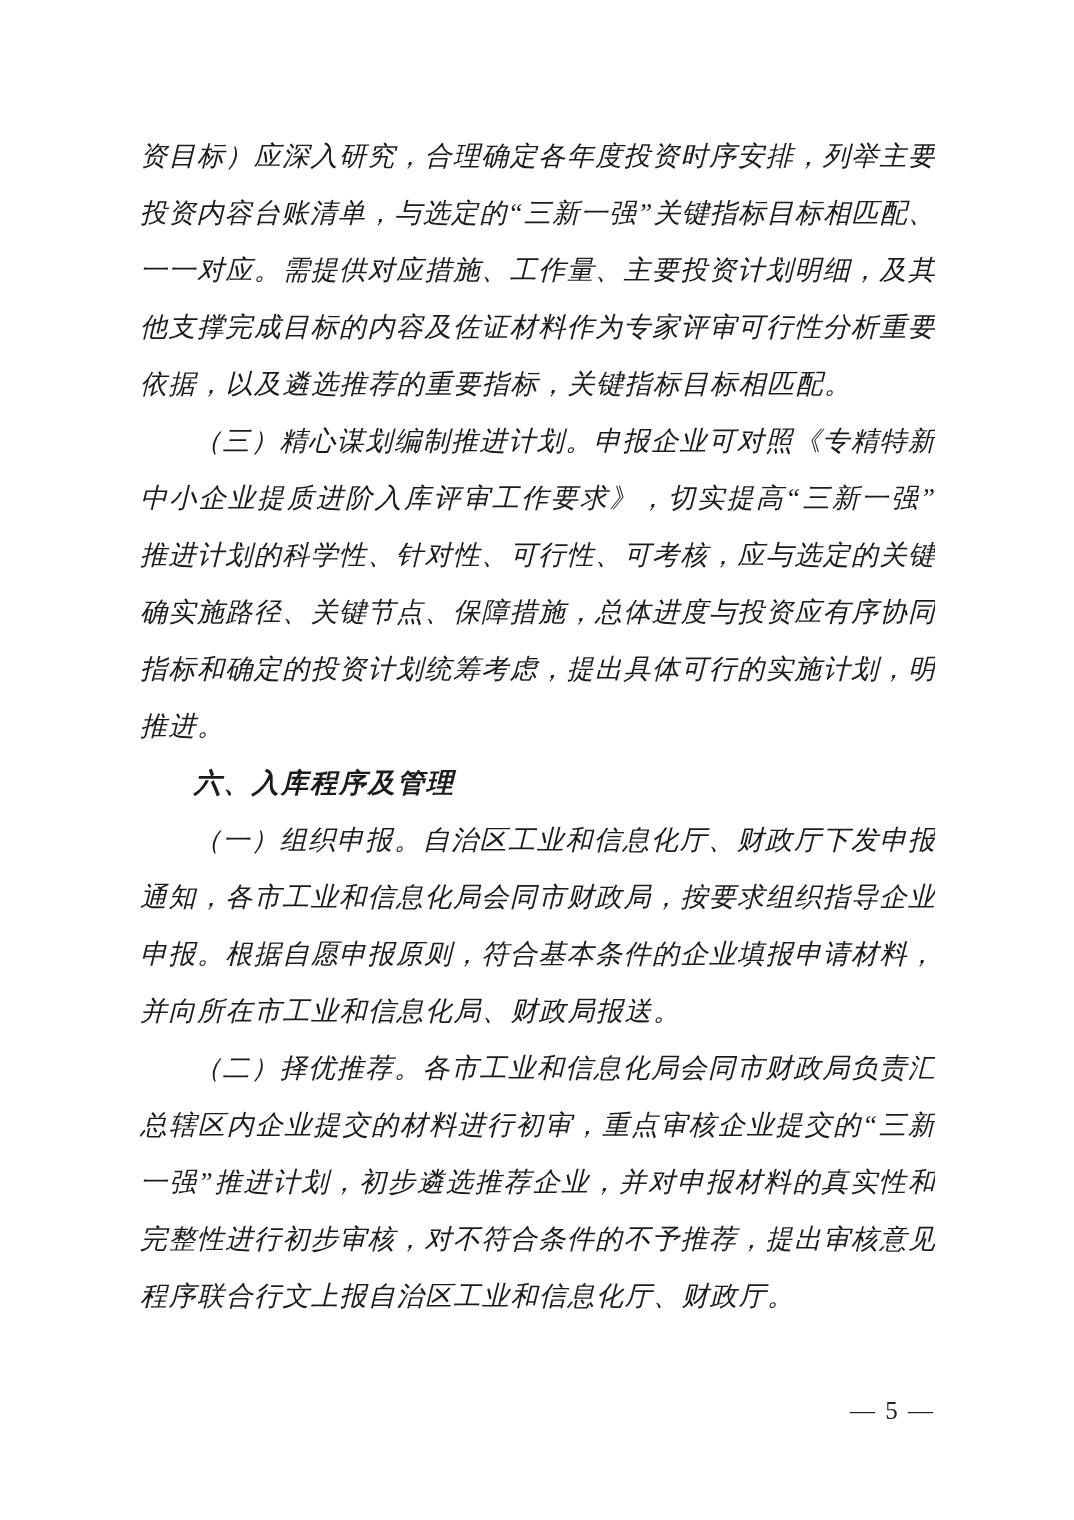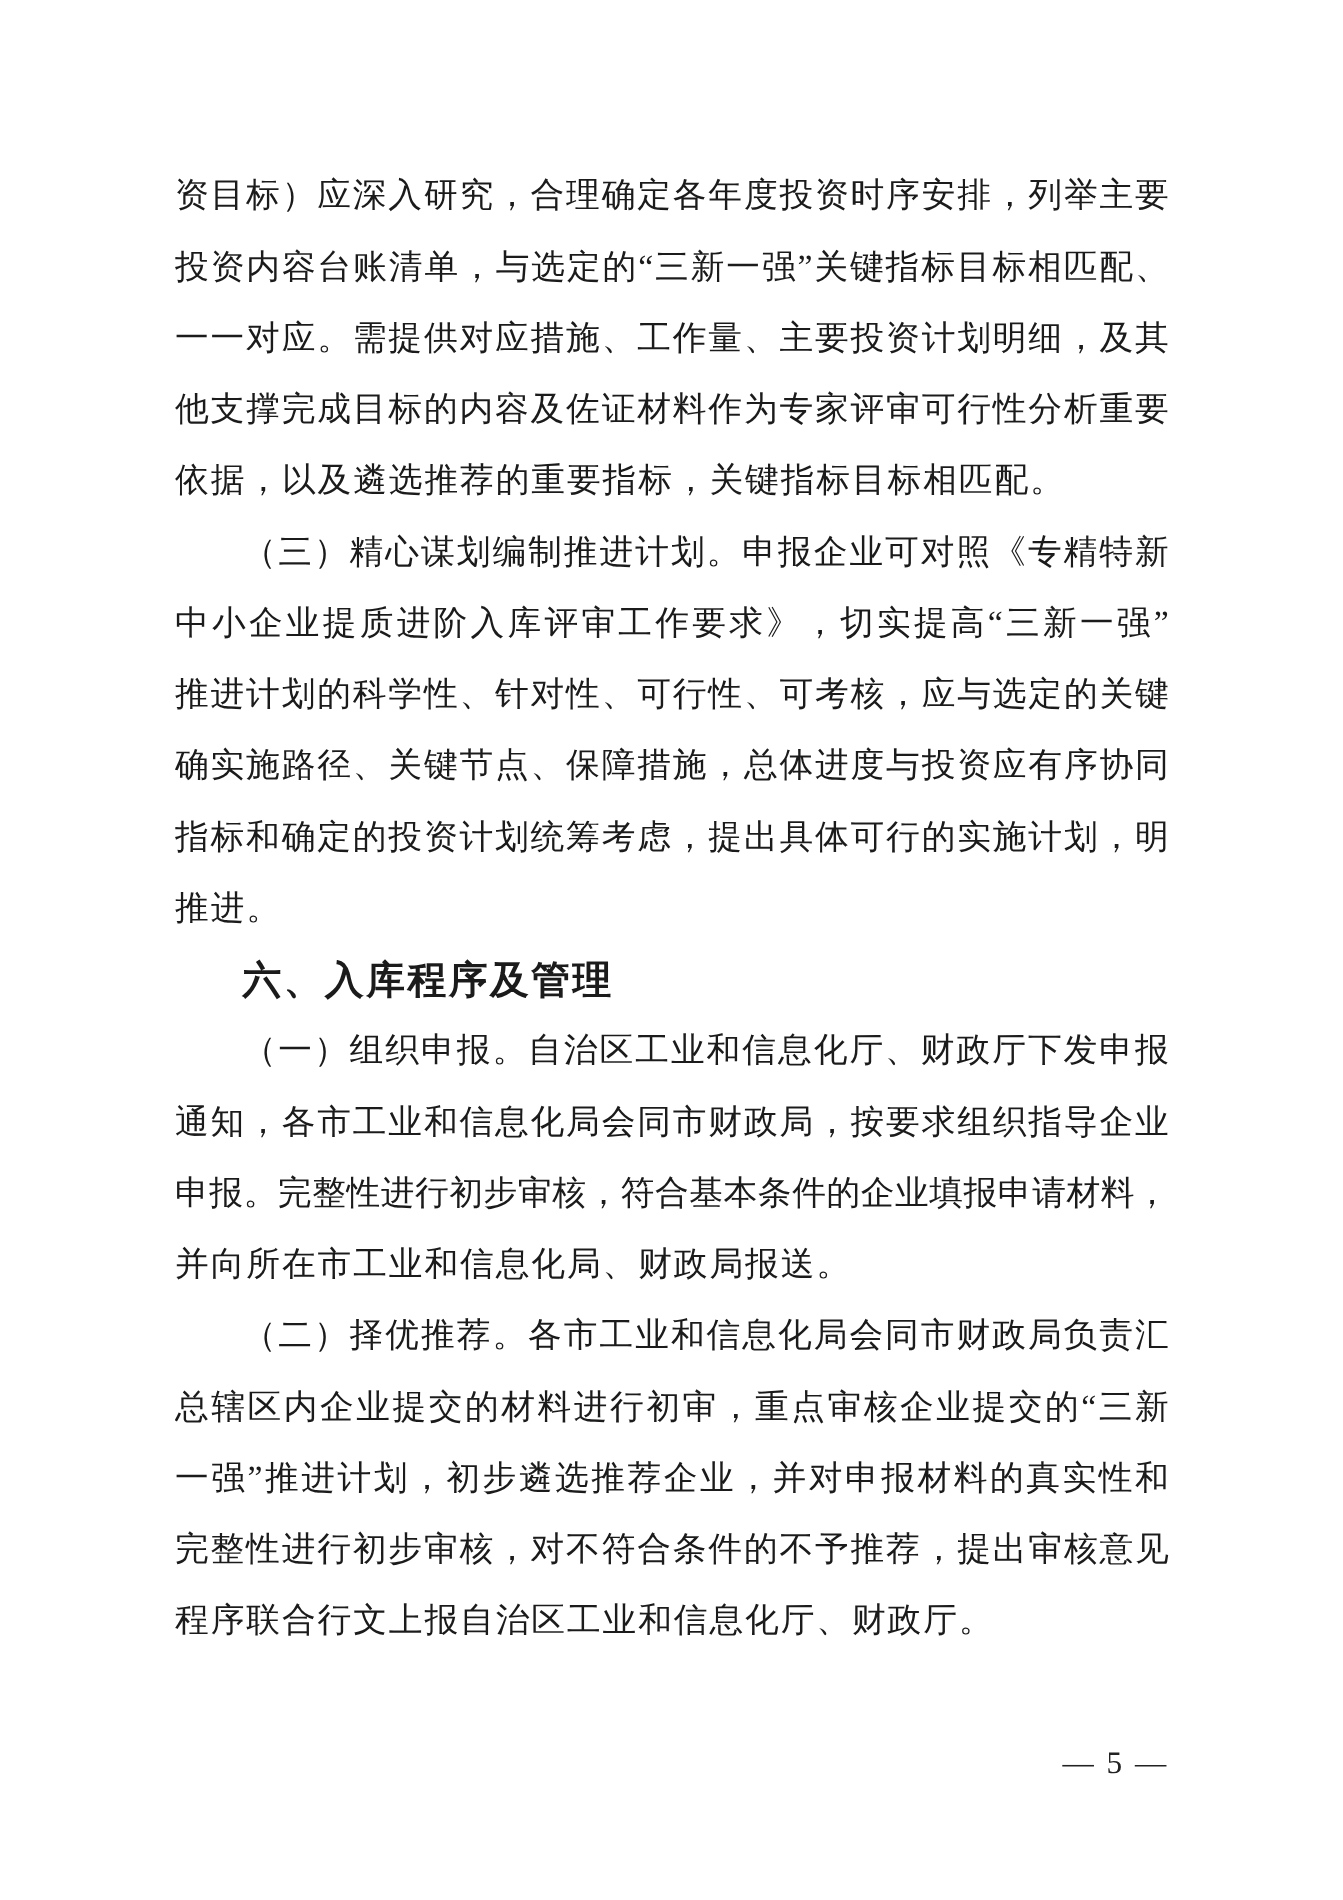--- a/index.html
+++ b/index.html
@@ -13,20 +13,21 @@
     position: relative;
     font-family: "Liberation Serif", serif;
     color: #1b1b1b;
     overflow: hidden;
   }
   .textblock {
     position: absolute;
     left: 140px;
     top: 128px;
     width: 795px;
+    font-style: italic;
   }
   .line {
     font-size: 27px;
     height: 57px;
     line-height: 57px;
     text-align: justify;
     text-align-last: justify;
     overflow: hidden;
     white-space: normal;
   }
@@ -34,21 +35,21 @@
     text-align: left;
     text-align-last: left;
     letter-spacing: 1.5px;
   }
   .line.indent {
     padding-left: 54px;
   }
   .line.heading {
     font-family: "Liberation Sans", sans-serif;
     font-weight: 700;
-    font-size: 31px;
+    font-size: 27px;
     text-align: left;
     text-align-last: left;
     letter-spacing: 2px;
   }
   .kai {
     
     font-weight: 500;
   }
   .pagenum {
     position: absolute;
@@ -75,21 +76,21 @@
   <div class="line">中小企业提质进阶入库评审工作要求》，切实提高“三新一强”</div>
   <div class="line">推进计划的科学性、针对性、可行性、可考核，应与选定的关键</div>
   <div class="line">确实施路径、关键节点、保障措施，总体进度与投资应有序协同</div>
   <div class="line">指标和确定的投资计划统筹考虑，提出具体可行的实施计划，明</div>
   <div class="line lastline">推进。</div>
 
   <div class="line heading indent">六、入库程序及管理</div>
 
   <div class="line indent"><span class="kai">（一）组织申报。</span><span>自治区工业和信息化厅、财政厅下发申报</span></div>
   <div class="line">通知，各市工业和信息化局会同市财政局，按要求组织指导企业</div>
-  <div class="line">申报。完整性进行初步审核，符合基本条件的企业填报申请材料，</div>
+  <div class="line">申报。根据自愿申报原则，符合基本条件的企业填报申请材料，</div>
   <div class="line lastline">并向所在市工业和信息化局、财政局报送。</div>
 
   <div class="line indent"><span class="kai">（二）择优推荐。</span><span>各市工业和信息化局会同市财政局负责汇</span></div>
   <div class="line">总辖区内企业提交的材料进行初审，重点审核企业提交的“三新</div>
   <div class="line">一强”推进计划，初步遴选推荐企业，并对申报材料的真实性和</div>
   <div class="line">完整性进行初步审核，对不符合条件的不予推荐，提出审核意见</div>
   <div class="line lastline">程序联合行文上报自治区工业和信息化厅、财政厅。</div>
 
 </div>
 

